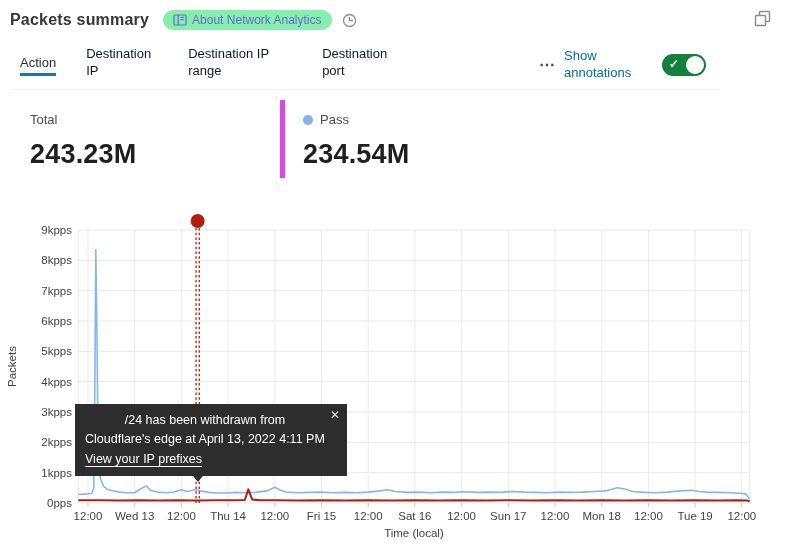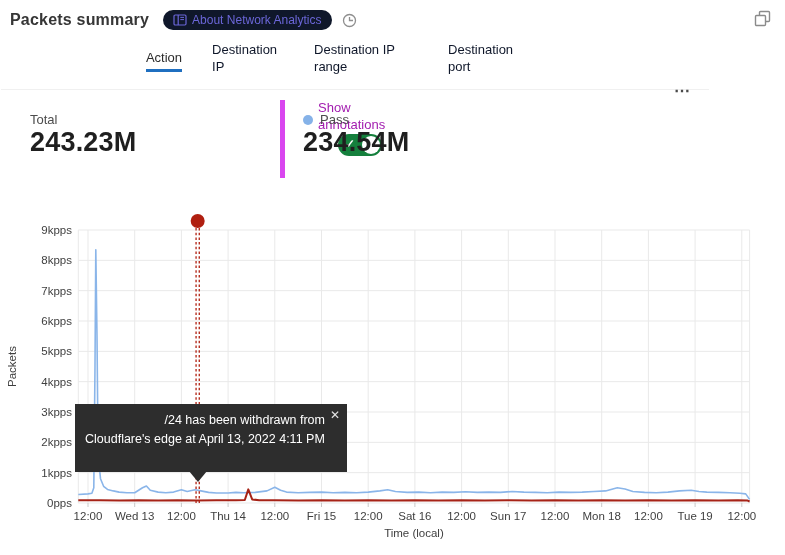--- a/index.html
+++ b/index.html
@@ -3,51 +3,51 @@
 <meta charset="utf-8">
 <style>
   * { margin:0; padding:0; box-sizing:border-box; }
   html,body { background:#fff; }
   body { font-family:"Liberation Sans", sans-serif; color:#3a3a3a; }
   .page { position:relative; width:785px; height:555px; background:#fff; overflow:hidden; }
 
   
   .hdr { position:absolute; left:0; top:0; width:785px; height:40px; display:flex; align-items:center; padding:0 12px 0 10px;text-align:center; }
   .title { font-size:16px; font-weight:700; color:#363636; letter-spacing:.2px; }
-  .badge { display:inline-flex; align-items:center; gap:5px; margin-left:14px; background:#0f172a; color:#6b66d8; font-size:12px; padding:3px 10px; border-radius:10px; }
+  .badge { display:inline-flex; align-items:center; gap:5px; margin-left:14px; background:#86efac; color:#6b66d8; font-size:12px; padding:3px 10px; border-radius:10px; }
   .hist-icon { margin-left:10px; display:inline-flex; }
   .win-icon { position:absolute; right:14px; top:10px; }
 
   
-  .tabs { position:absolute; left:1px; top:40px; width:708px; height:50px; display:flex; align-items:center; padding:0 14px 0 8px; border-bottom:1px solid #f0f0f0;flex-direction:column; }
+  .tabs { position:absolute; left:12px; top:40px; width:708px; height:50px; display:flex; align-items:center; padding:0 14px 0 8px; border-bottom:1px solid #f0f0f0; }
   .tab { font-size:13px; color:#0f172a; line-height:1.3; margin-right:30px; padding:2px 0 5px 0; cursor:pointer; }
   .tab.active { color:#2b2b2b; border-bottom:3px solid #1f6fc0; padding-bottom:2px; }
   .tab.w72 { width:72px; } .tab.w110 { width:104px; } .tab.w80 { width:80px; } .tab.w90 { width:88px; } .tab.w52 { width:52px; }
   .more-dots { margin-left:auto; font-size:16px; font-weight:700; color:#4a4a4a; letter-spacing:1px; cursor:pointer; padding:0 4px; }
-  .ann-label { font-size:13px; color:#a21caf; line-height:1.3; width:82px; margin-left:14px; }
+  .ann-label { font-size:13px; color:#0369a1; line-height:1.3; width:82px; margin-left:4px; }
   .toggle { width:44px; height:22px; border-radius:11px; margin-left:16px; position:relative; cursor:pointer; flex:0 0 auto; }
   .toggle .check { position:absolute; left:7px; top:3px; color:#fff; font-size:12px; font-weight:700; }
   .toggle .knob { position:absolute; right:2px; top:2px; width:18px; height:18px; border-radius:50%; background:#fff; }
 
   
   .stats { position:absolute; left:0; top:100px; width:785px; height:78px; display:flex;padding-left:20px; }
   .stat { padding:12px 0 0 18px; }
   .stat.first { width:260px; padding-left:10px; }
   .stat.mid { width:265px; border-left:1px solid #dadada; }
   .stat.last { width:260px; border-left:5px solid #d946ef; }
   .stat-label-row { display:flex; align-items:center; gap:7px; font-size:13px; color:#4c4c4c; }
   .dot { width:10px; height:10px; border-radius:50%; display:inline-block; }
-  .stat-value { font-size:27px; font-weight:700; color:#1f1f1f; margin-top:0; letter-spacing:.2px; }
+  .stat-value { font-size:27px; font-weight:700; color:#1f1f1f; margin-top:12px; letter-spacing:.2px; }
 
   
   svg.chart { position:absolute; left:0; top:0; }
 
   
   .tip { position:absolute; left:75px; top:404px; width:272px; min-height:68px; background:#2d2d2d; color:#fff; font-size:12.5px; line-height:1.55; padding:7px 22px 7px 10px; z-index:5; }
-  .tip .l1 { text-align:right; }
+  .tip .l1 { text-align:center; }
   .tip .link { text-decoration:underline; text-underline-offset:3px; cursor:pointer; display:inline-block; }
   .tip .close { position:absolute; right:7px; top:5px; font-size:12px; color:#e3e3e3; cursor:pointer; line-height:1; }
   .tip-caret { position:absolute; left:188px; top:471px; width:0; height:0; border-left:9px solid transparent; border-right:9px solid transparent; border-top:11px solid #2d2d2d; z-index:5; }
 </style>
 </head>
 <body>
 
 <div class="page">
 
   <div class="hdr">
@@ -180,16 +180,17 @@
       <polyline points="78.3,500.3 99.7,500.3 119.1,500.6 138.6,500.3 158.1,500.6 177.5,500.3 197.0,500.6 216.4,500.3 235.9,500.3 244.8,500.0 248.3,489.4 252.2,499.4 259.2,500.3 274.8,500.3 298.1,500.6 321.5,500.3 344.9,500.6 368.2,500.3 391.6,500.6 414.9,500.3 438.3,500.6 461.6,500.3 484.9,500.6 508.3,500.3 531.6,500.6 555.0,500.3 578.3,500.6 601.7,500.3 625.0,500.6 648.4,500.3 671.8,500.6 695.1,500.3 718.5,500.6 737.9,500.3 747.6,500.6 749.6,501.5" fill="none" stroke="#a62317" stroke-width="2" stroke-linejoin="round"></polyline>
       <line x1="196.06716666666668" x2="196.06716666666668" y1="228" y2="503" stroke="#b01f10" stroke-width="1.3" stroke-dasharray="2.5 2.2"></line>
       <line x1="199.26716666666667" x2="199.26716666666667" y1="228" y2="503" stroke="#b01f10" stroke-width="1.3" stroke-dasharray="2.5 2.2"></line>
       <circle cx="197.66716666666667" cy="221" r="7" fill="#b01f10"></circle>
     </svg>
 
   <div class="tip">
     <span class="close">✕</span>
     <div class="l1">/24 has been withdrawn from</div>
     <div>Cloudflare's edge at April 13, 2022 4:11 PM</div>
+    <span class="link">View your IP prefixes</span>
   </div>
   <div class="tip-caret" style="left: 188.667px;"></div>
 
 </div>
 
 </body></html>

